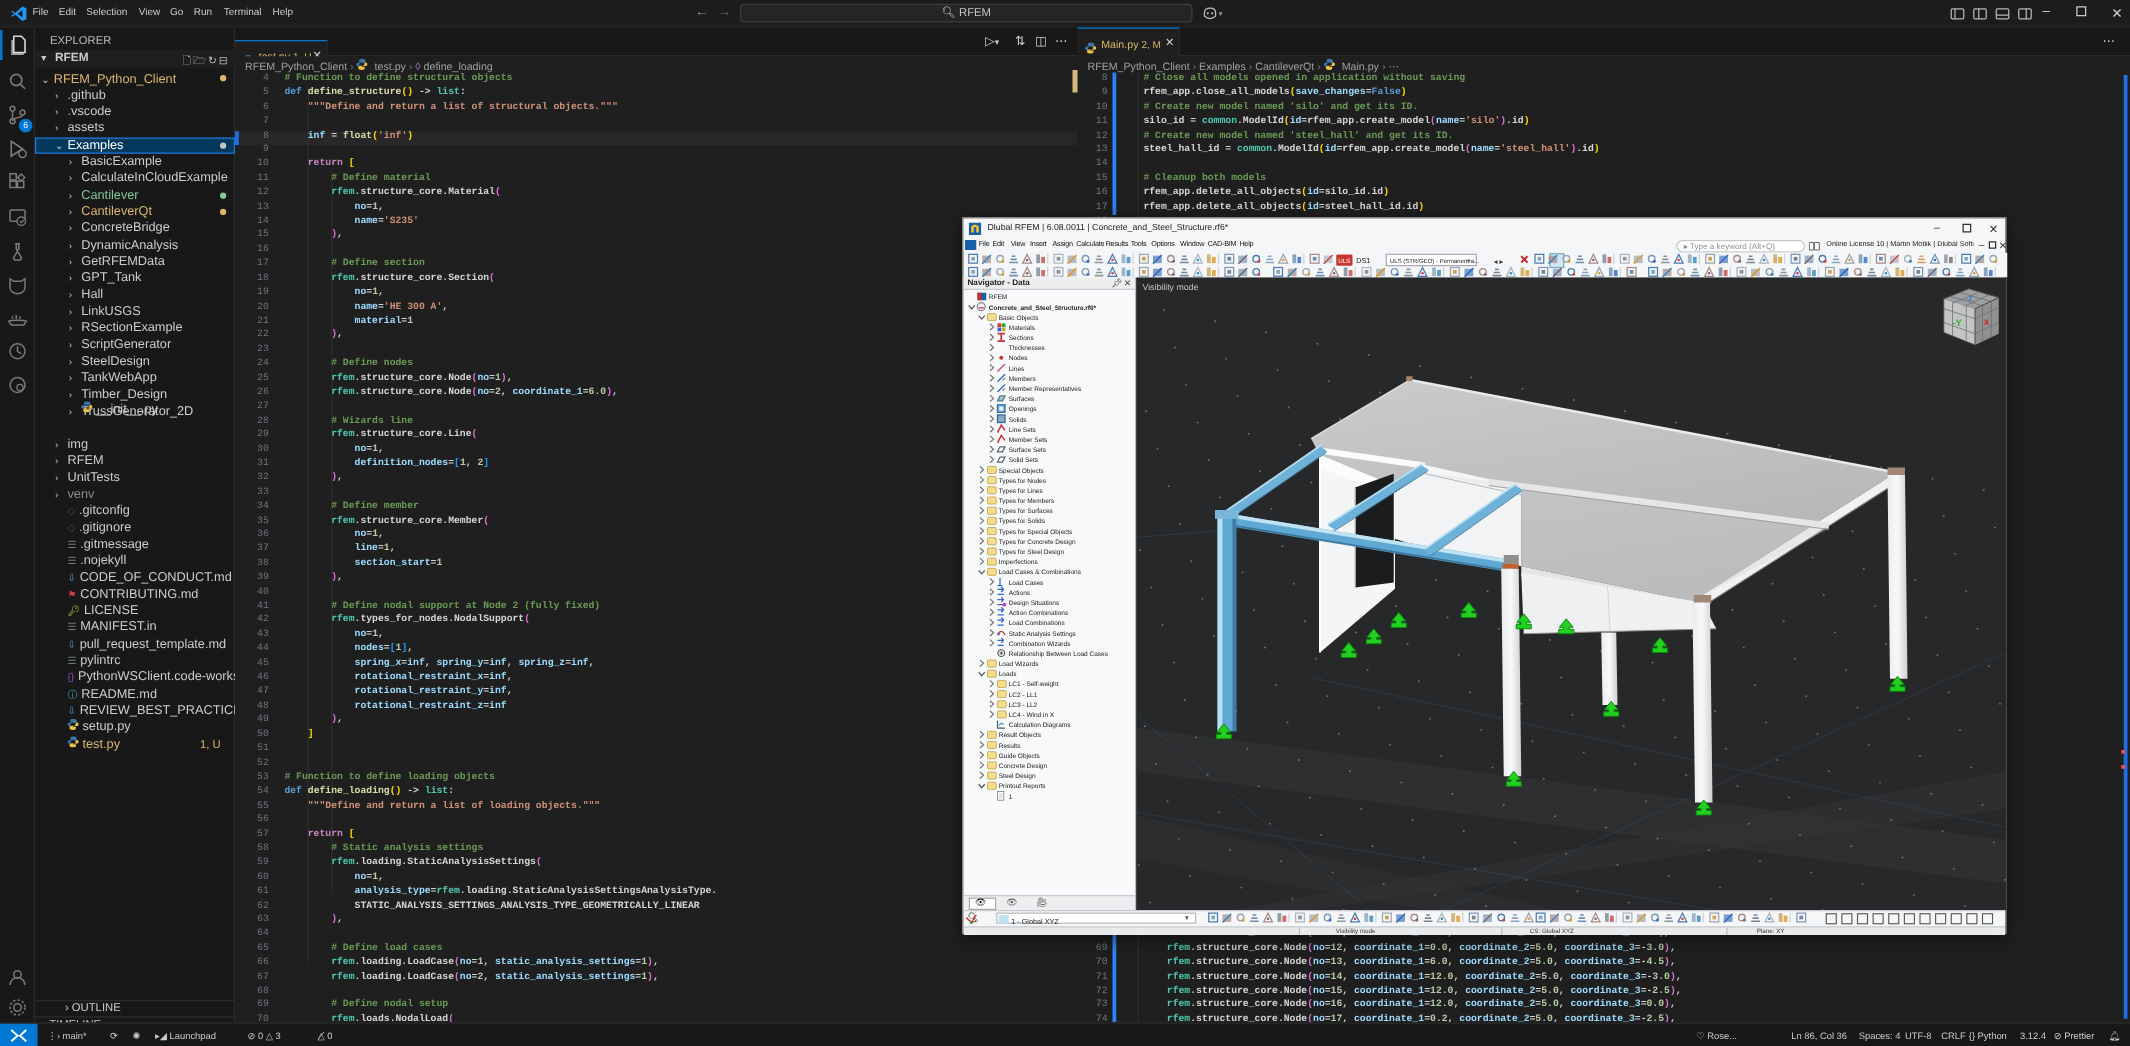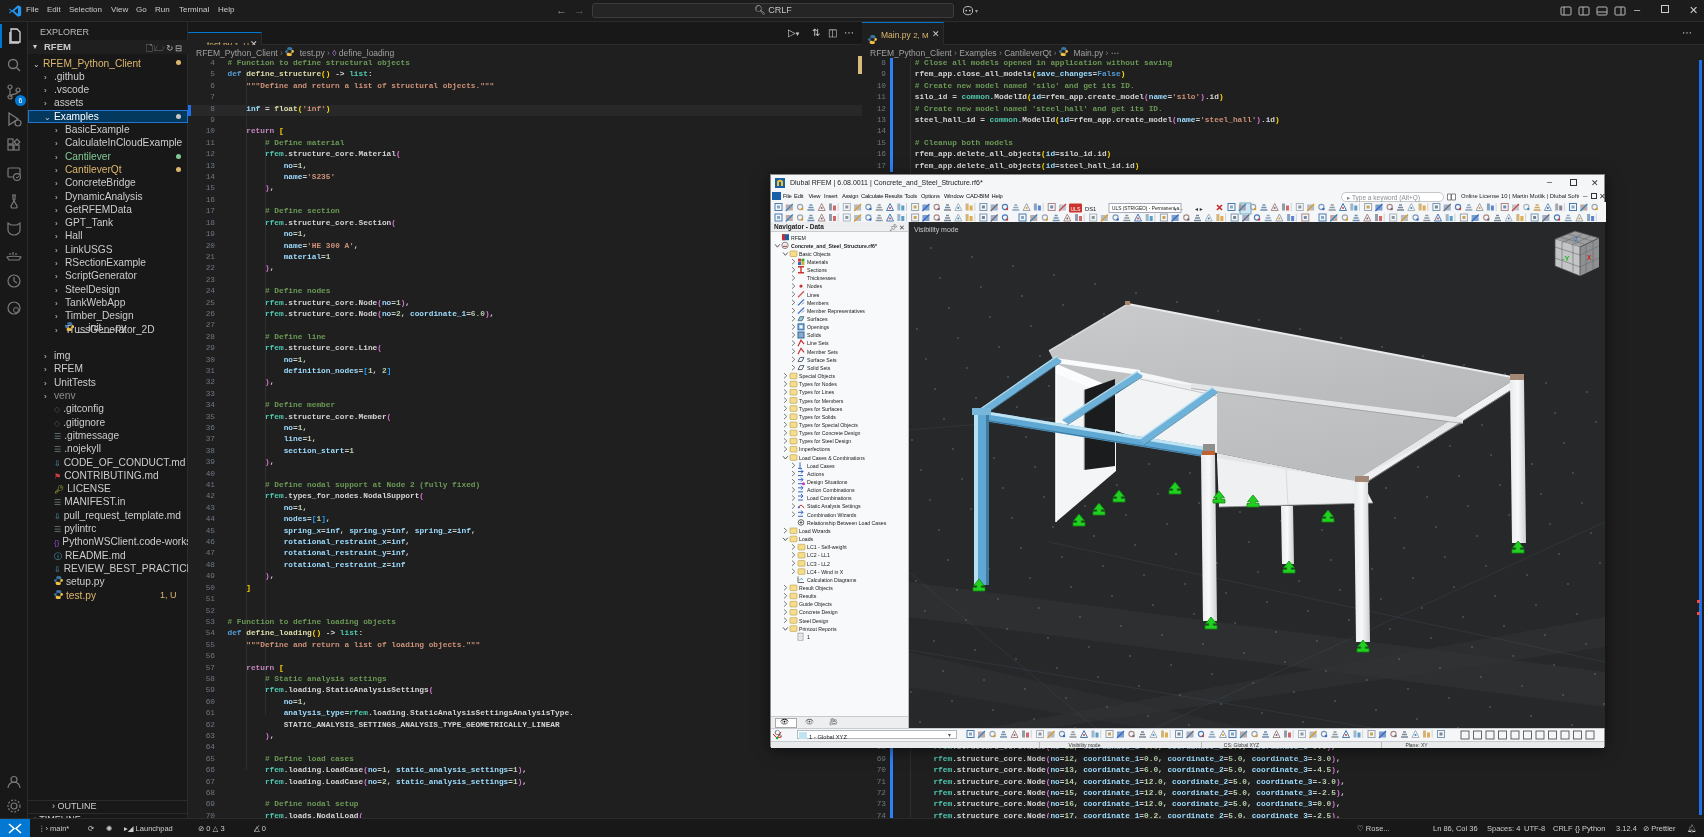--- a/index.html
+++ b/index.html
@@ -21,21 +21,21 @@
     <div class="abs" style="left:26px;top:5px;font-size:8px;color:#cbcbcb">File</div>
     <div class="abs" style="left:47px;top:5px;font-size:8px;color:#cbcbcb">Edit</div>
     <div class="abs" style="left:69px;top:5px;font-size:8px;color:#cbcbcb">Selection</div>
     <div class="abs" style="left:111px;top:5px;font-size:8px;color:#cbcbcb">View</div>
     <div class="abs" style="left:136px;top:5px;font-size:8px;color:#cbcbcb">Go</div>
     <div class="abs" style="left:155px;top:5px;font-size:8px;color:#cbcbcb">Run</div>
     <div class="abs" style="left:179px;top:5px;font-size:8px;color:#cbcbcb">Terminal</div>
     <div class="abs" style="left:218px;top:5px;font-size:8px;color:#cbcbcb">Help</div>
     <div class="abs" style="left:556px;top:4px;color:#999;font-size:11px">←</div>
     <div class="abs" style="left:574px;top:4px;color:#666;font-size:11px">→</div>
-    <div class="abs" style="left:592px;top:3px;width:362px;height:15px;background:#252526;border:1px solid #3c3c3c;border-radius:3px;color:#c5c5c5;font-size:9px;text-align:center;line-height:13px">🔍︎ CRLF</div>
+    <div class="abs" style="left:592px;top:3px;width:362px;height:15px;background:#252526;border:1px solid #3c3c3c;border-radius:3px;color:#c5c5c5;font-size:9px;text-align:center;line-height:13px">🔍︎ RFEM</div>
     <svg class="abs" style="left:962px;top:5px" width="12" height="12" viewBox="0 0 12 12">
       <path d="M6 1.5c2.8 0 4.5 1.2 4.5 3.6v2.2c0 .8-2 2.5-4.5 2.5S1.5 8.1 1.5 7.3V5.1C1.5 2.7 3.2 1.5 6 1.5z" fill="none" stroke="#bbb" stroke-width="1"></path>
       <circle cx="4.2" cy="5.6" r="0.9" fill="#bbb"></circle>
       <circle cx="7.8" cy="5.6" r="0.9" fill="#bbb"></circle>
     </svg>
     <div class="abs" style="left:975px;top:7px;font-size:6px;color:#999">▾</div>
     <svg class="abs" style="left:1560px;top:5px" width="12" height="12" viewBox="0 0 12 12" fill="none" stroke="#b6b6b6" stroke-width="1">
       <rect x="1" y="2" width="10" height="8" rx="1"></rect>
       <line x1="4" y1="2" x2="4" y2="10"></line>
     </svg>
@@ -233,21 +233,21 @@
 &nbsp;&nbsp;&nbsp;&nbsp;&nbsp;&nbsp;&nbsp;&nbsp;<span class="t">rfem</span>.structure_core.Section<span class="b2">(</span>
 &nbsp;&nbsp;&nbsp;&nbsp;&nbsp;&nbsp;&nbsp;&nbsp;&nbsp;&nbsp;&nbsp;&nbsp;<span class="v">no</span>=<span class="n">1</span>,
 &nbsp;&nbsp;&nbsp;&nbsp;&nbsp;&nbsp;&nbsp;&nbsp;&nbsp;&nbsp;&nbsp;&nbsp;<span class="v">name</span>=<span class="s">'HE 300 A'</span>,
 &nbsp;&nbsp;&nbsp;&nbsp;&nbsp;&nbsp;&nbsp;&nbsp;&nbsp;&nbsp;&nbsp;&nbsp;<span class="v">material</span>=<span class="n">1</span>
 &nbsp;&nbsp;&nbsp;&nbsp;&nbsp;&nbsp;&nbsp;&nbsp;<span class="b2">)</span>,
 
 &nbsp;&nbsp;&nbsp;&nbsp;&nbsp;&nbsp;&nbsp;&nbsp;<span class="c"># Define nodes</span>
 &nbsp;&nbsp;&nbsp;&nbsp;&nbsp;&nbsp;&nbsp;&nbsp;<span class="t">rfem</span>.structure_core.Node<span class="b2">(</span><span class="v">no</span>=<span class="n">1</span><span class="b2">)</span>,
 &nbsp;&nbsp;&nbsp;&nbsp;&nbsp;&nbsp;&nbsp;&nbsp;<span class="t">rfem</span>.structure_core.Node<span class="b2">(</span><span class="v">no</span>=<span class="n">2</span>, <span class="v">coordinate_1</span>=<span class="n">6.0</span><span class="b2">)</span>,
 
-&nbsp;&nbsp;&nbsp;&nbsp;&nbsp;&nbsp;&nbsp;&nbsp;<span class="c"># Define line</span>
+&nbsp;&nbsp;&nbsp;&nbsp;&nbsp;&nbsp;&nbsp;&nbsp;<span class="c"># Wizards line</span>
 &nbsp;&nbsp;&nbsp;&nbsp;&nbsp;&nbsp;&nbsp;&nbsp;<span class="t">rfem</span>.structure_core.Line<span class="b2">(</span>
 &nbsp;&nbsp;&nbsp;&nbsp;&nbsp;&nbsp;&nbsp;&nbsp;&nbsp;&nbsp;&nbsp;&nbsp;<span class="v">no</span>=<span class="n">1</span>,
 &nbsp;&nbsp;&nbsp;&nbsp;&nbsp;&nbsp;&nbsp;&nbsp;&nbsp;&nbsp;&nbsp;&nbsp;<span class="v">definition_nodes</span>=<span class="b3">[</span><span class="n">1</span>, <span class="n">2</span><span class="b3">]</span>
 &nbsp;&nbsp;&nbsp;&nbsp;&nbsp;&nbsp;&nbsp;&nbsp;<span class="b2">)</span>,
 
 &nbsp;&nbsp;&nbsp;&nbsp;&nbsp;&nbsp;&nbsp;&nbsp;<span class="c"># Define member</span>
 &nbsp;&nbsp;&nbsp;&nbsp;&nbsp;&nbsp;&nbsp;&nbsp;<span class="t">rfem</span>.structure_core.Member<span class="b2">(</span>
 &nbsp;&nbsp;&nbsp;&nbsp;&nbsp;&nbsp;&nbsp;&nbsp;&nbsp;&nbsp;&nbsp;&nbsp;<span class="v">no</span>=<span class="n">1</span>,
 &nbsp;&nbsp;&nbsp;&nbsp;&nbsp;&nbsp;&nbsp;&nbsp;&nbsp;&nbsp;&nbsp;&nbsp;<span class="v">line</span>=<span class="n">1</span>,
 &nbsp;&nbsp;&nbsp;&nbsp;&nbsp;&nbsp;&nbsp;&nbsp;&nbsp;&nbsp;&nbsp;&nbsp;<span class="v">section_start</span>=<span class="n">1</span>

